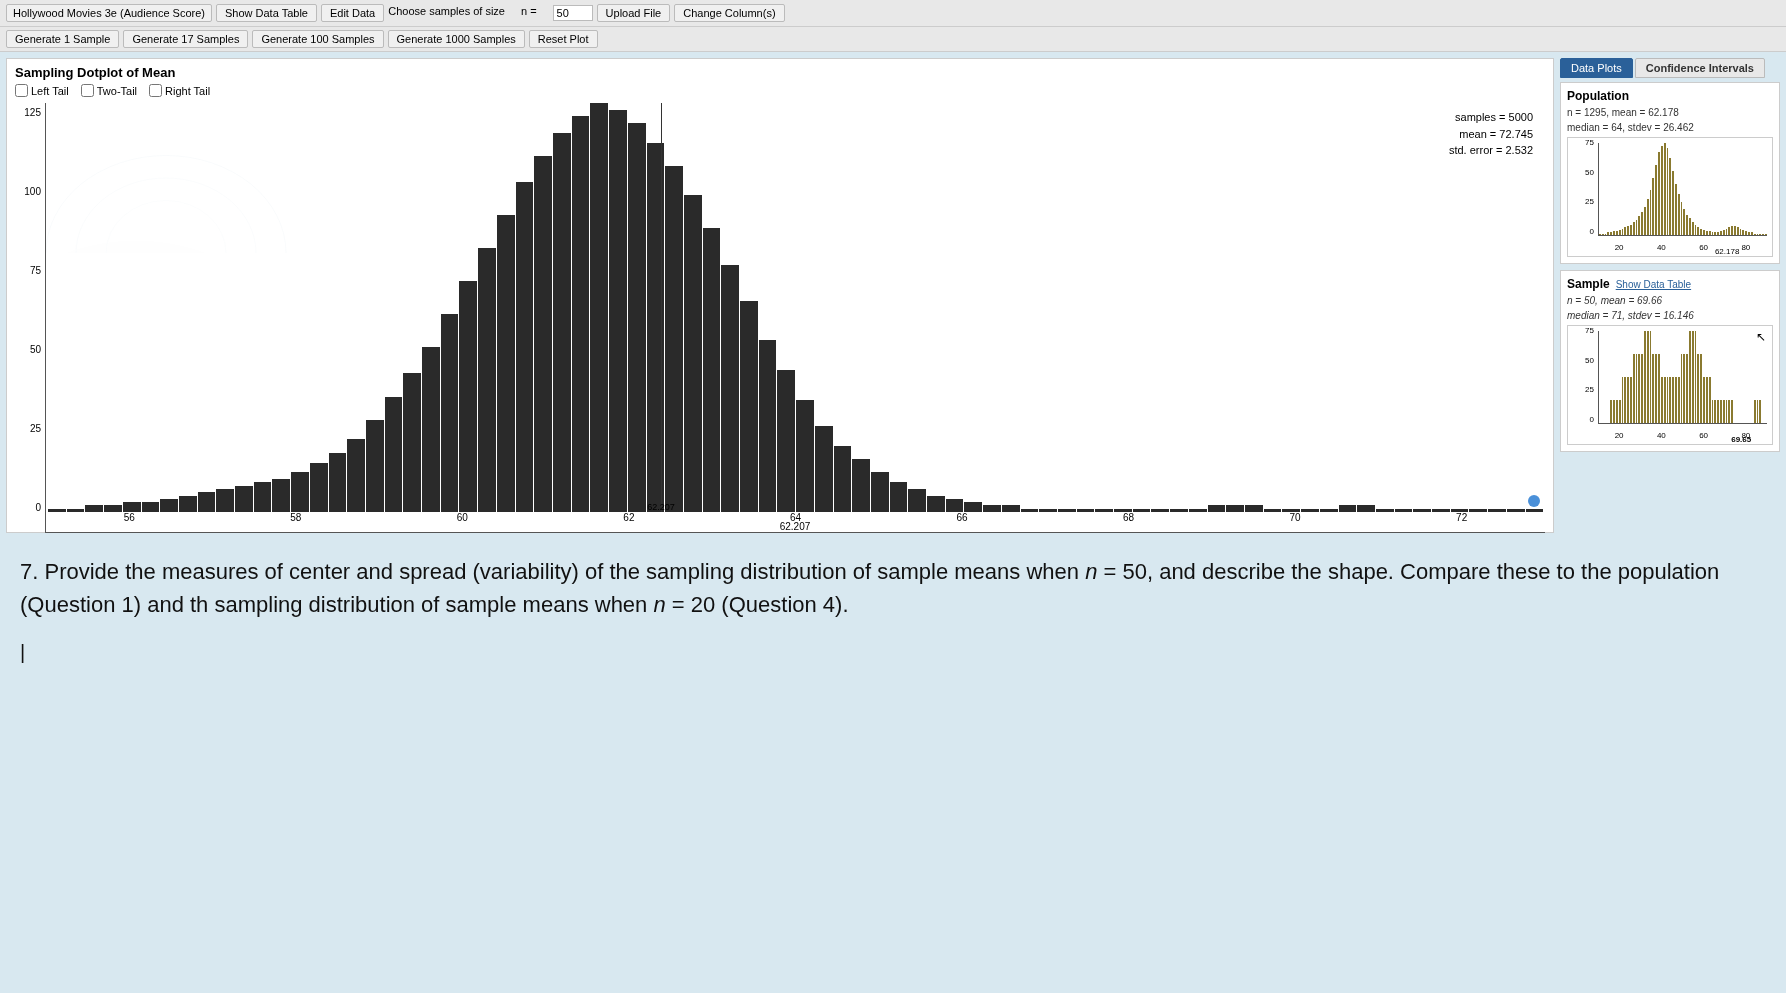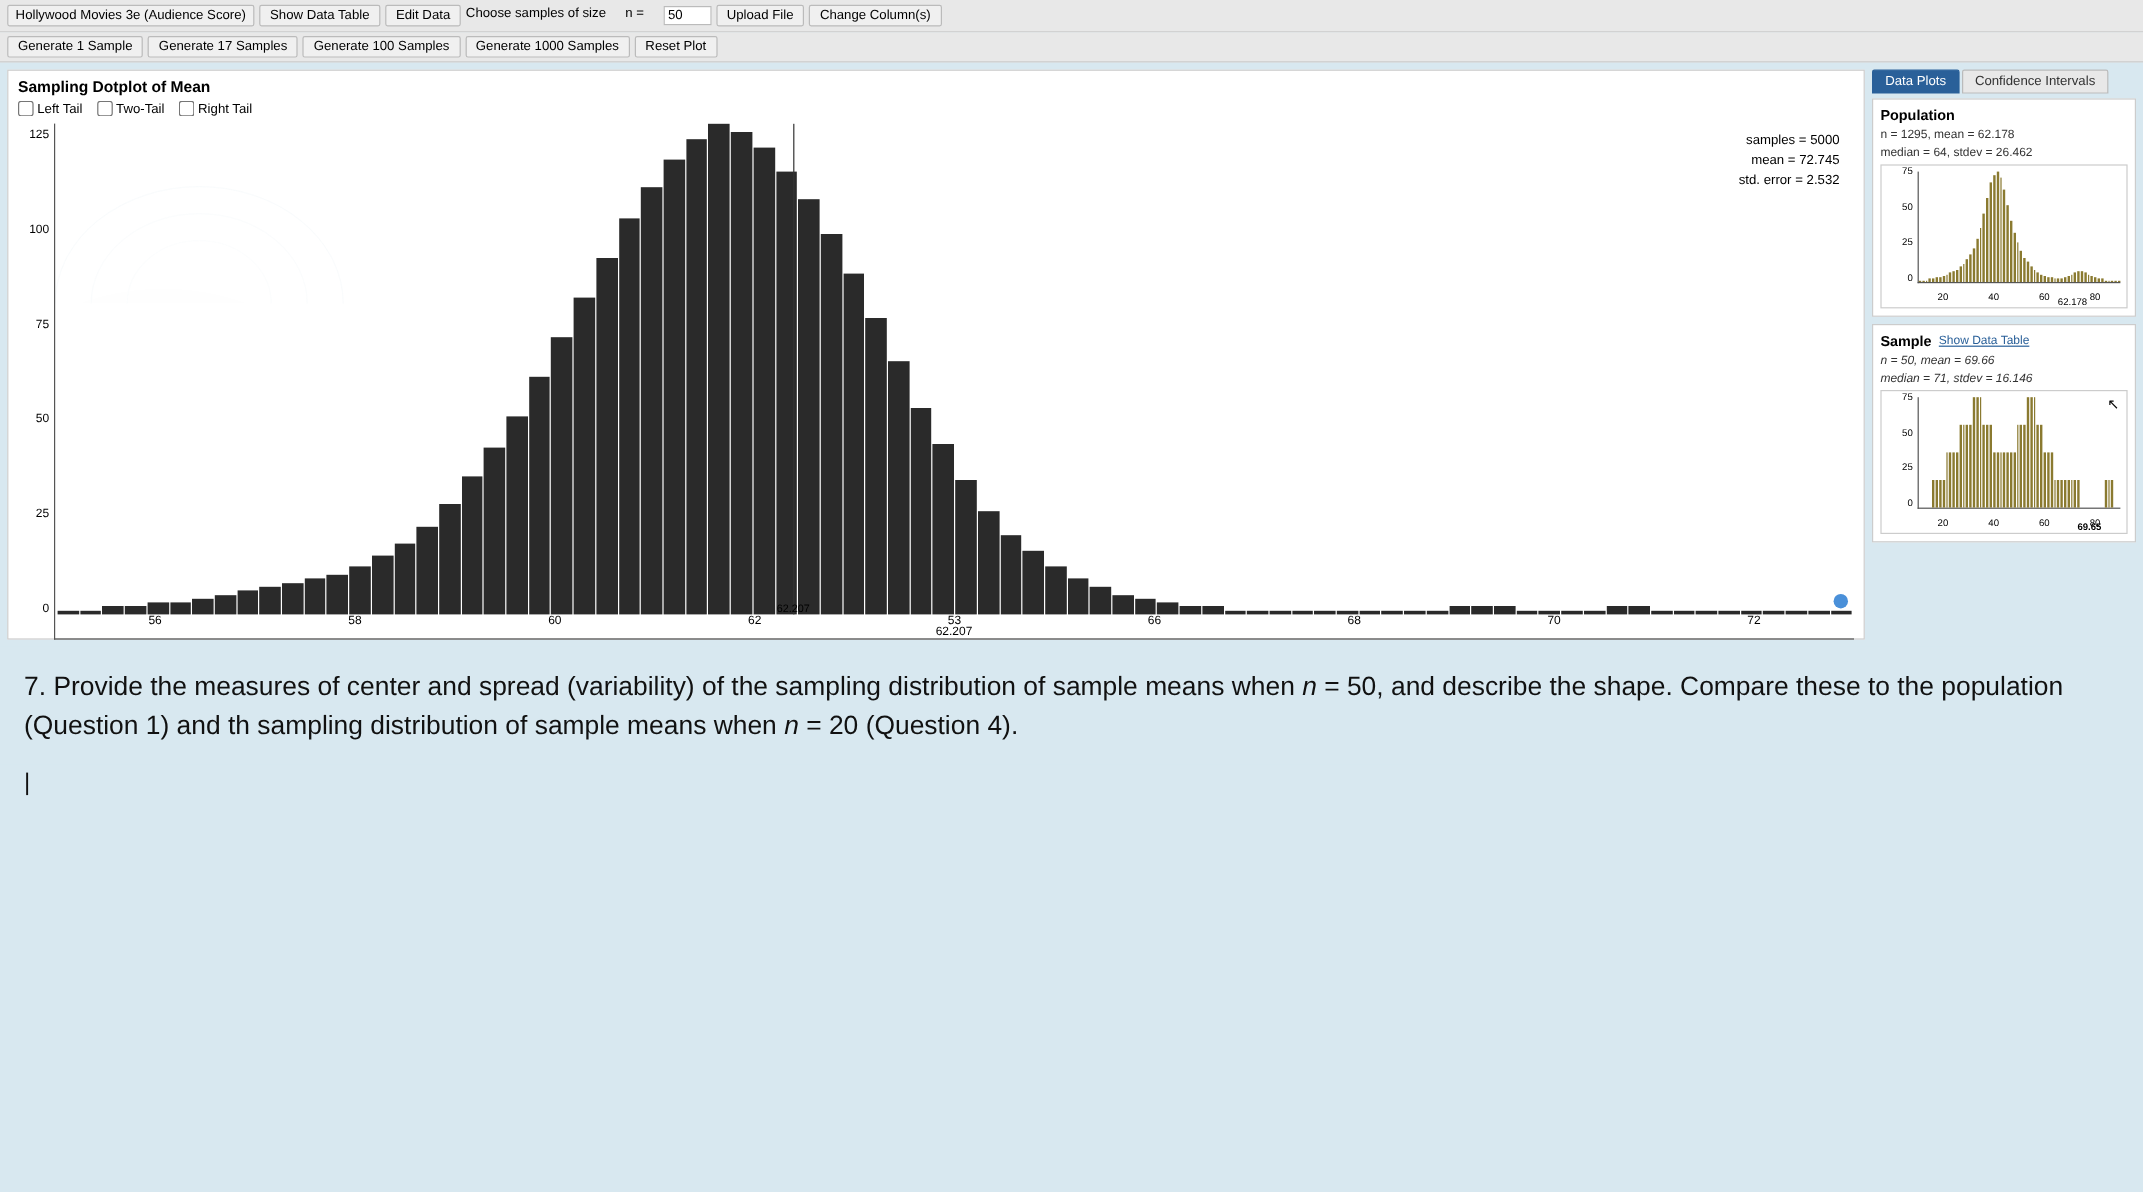--- a/index.html
+++ b/index.html
@@ -181,20 +181,21 @@
       border-radius: 2px 2px 0 0;
     }
     .panel-tab.active {
       background: #2a6099;
       color: white;
       border-color: #2a6099;
     }
     .panel-tab.inactive {
       background: #e8e8e8;
       color: #333;
+      font-weight: bold;
     }
     .population-box {
       background: white;
       border: 1px solid #ccc;
       padding: 6px;
     }
     .population-title {
       font-weight: bold;
       font-size: 12px;
       margin-bottom: 2px;
@@ -457,21 +458,21 @@
         <div class="mean-line" id="main-mean-line" style="left: 41.035%;"></div>
         <div class="mean-label" id="main-mean-label" style="left: 41.035%;">
           <span>62.207</span>
         </div>
 
         <div class="x-axis-labels">
           <span>56</span>
           <span>58</span>
           <span>60</span>
           <span>62</span>
-          <span>53</span>
+          <span>64</span>
           <span>66</span>
           <span>68</span>
           <span>70</span>
           <span>72</span>
         </div>
 
         <div class="blue-dot"></div>
       </div>
     </div>
 

